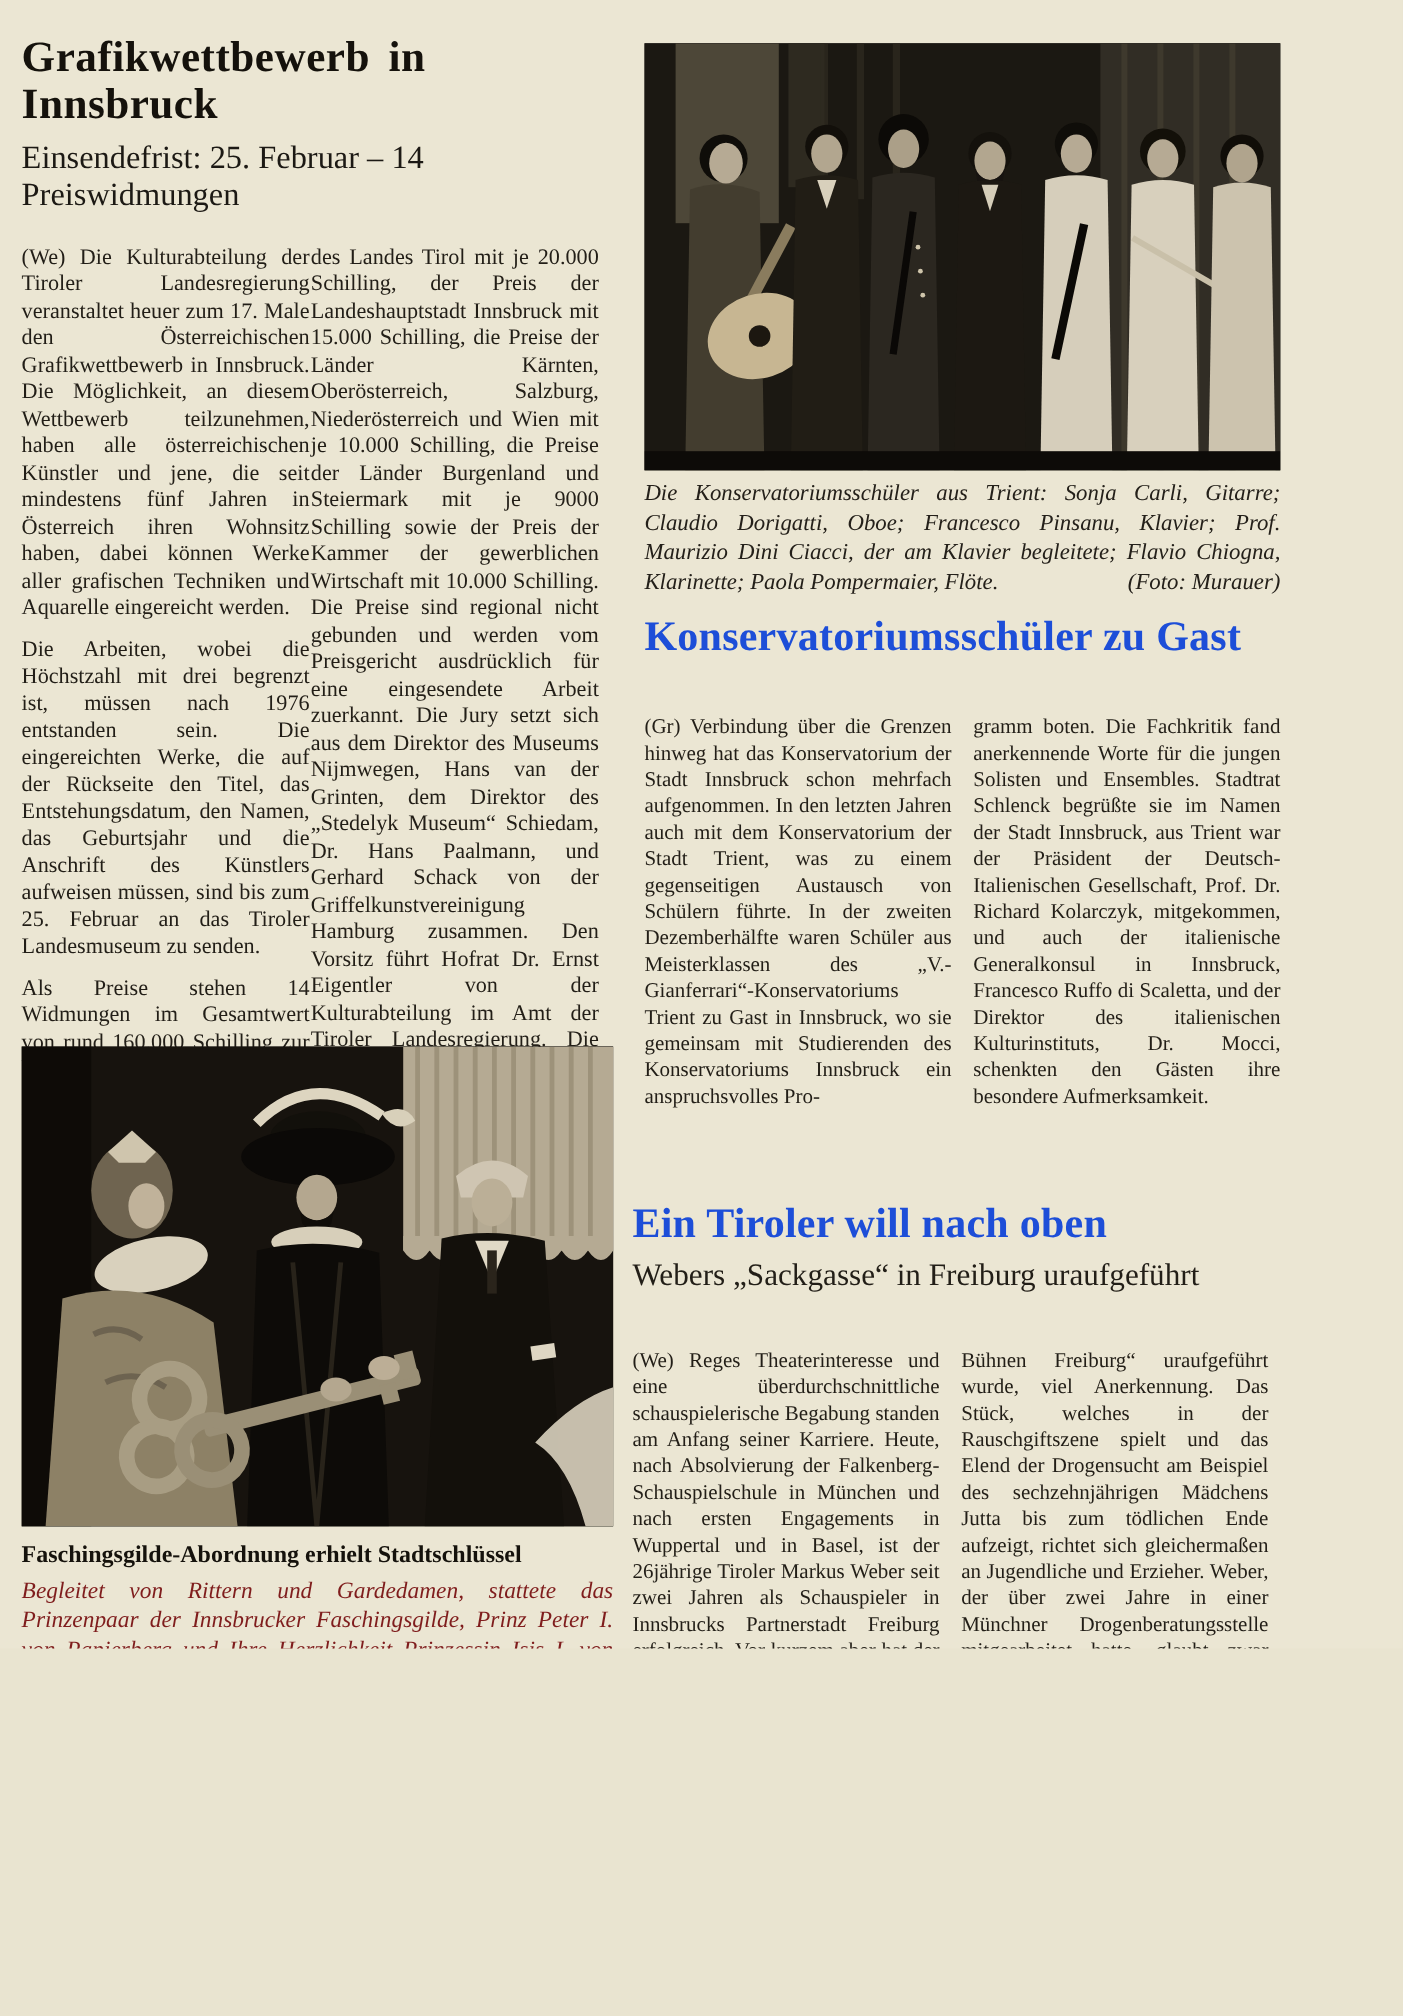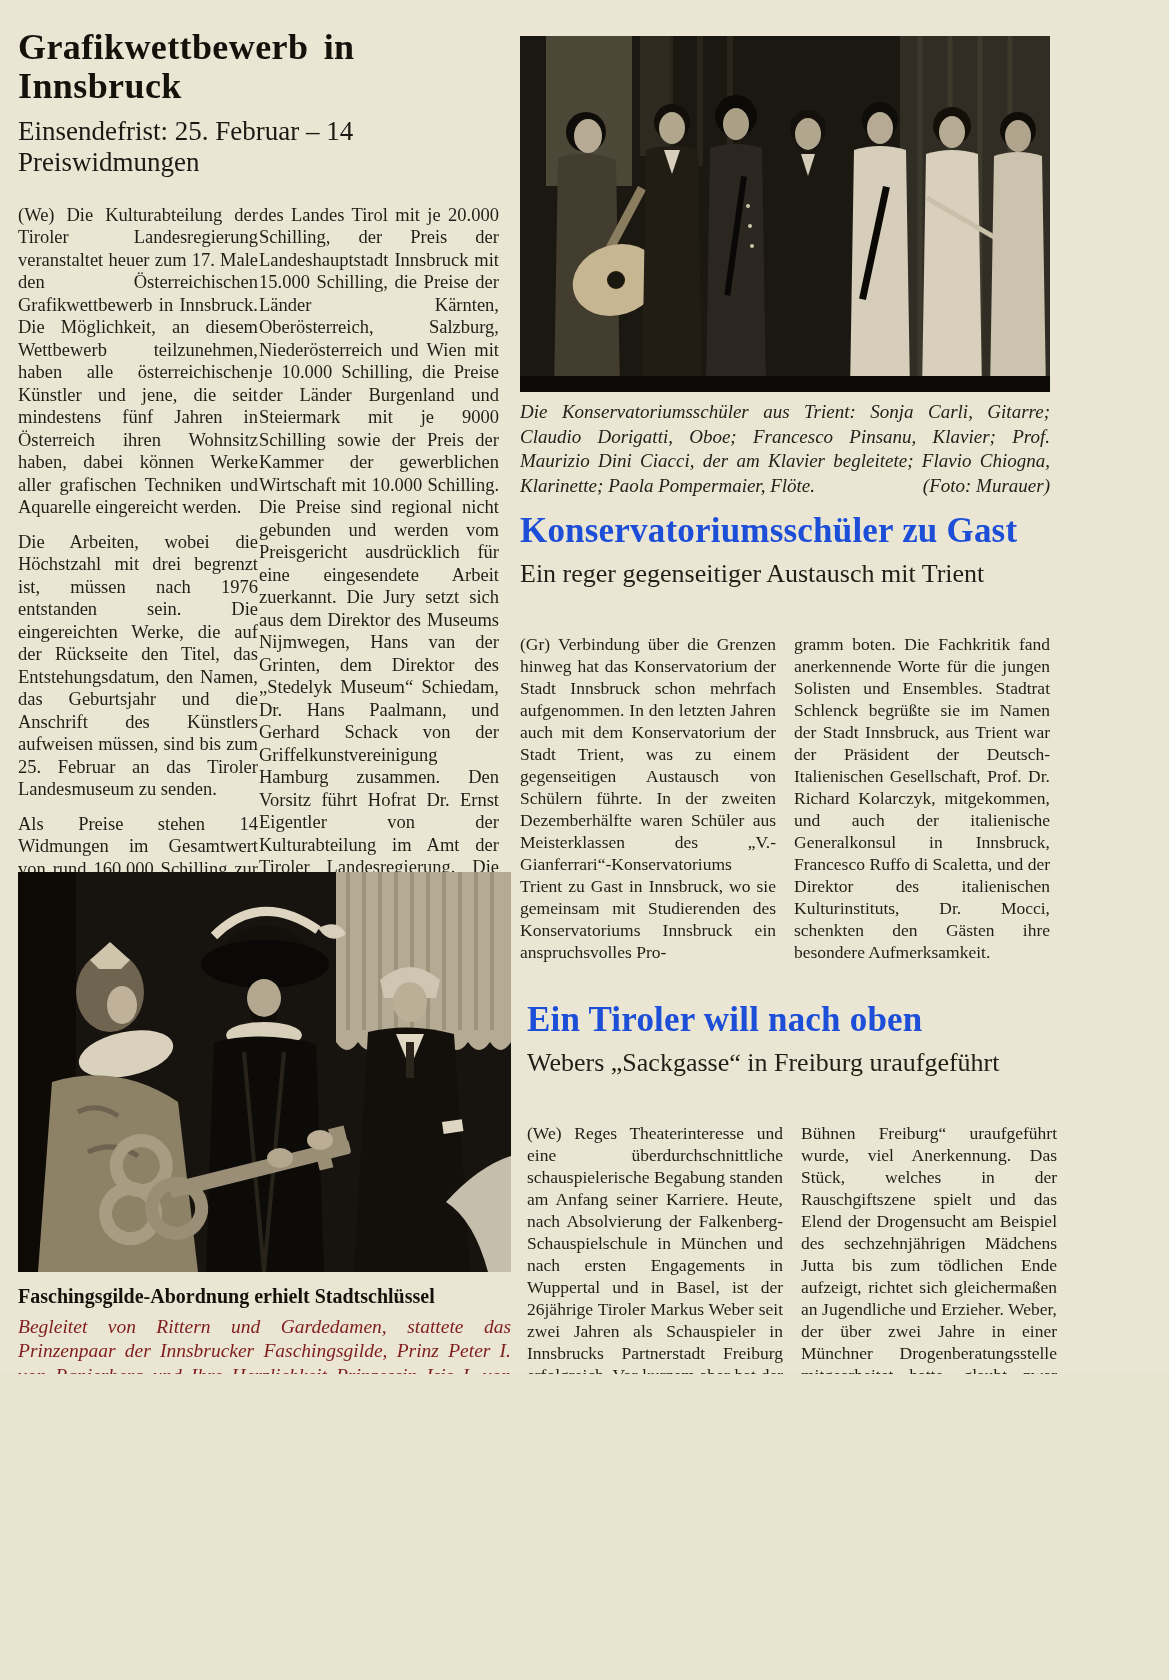--- a/index.html
+++ b/index.html
@@ -13,21 +13,21 @@
   .subhead { font-weight:400; color:#1c1914; font-size:27px; line-height:1.15; margin-top:10px; }
   .hl-right { font-weight:bold; color:#1d4ed8; font-size:35px; line-height:1.05; letter-spacing:.2px; }
   .subhead-right { font-weight:400; font-size:26px; margin-top:9px; }
 
   .grafik { position:absolute; left:18px; top:28px; width:497px; }
   .cols { display:flex; }
   .cols-grafik { margin-top:26px; gap:1px; }
   .col-g { width:240px; font-size:18.5px; line-height:22.5px; text-align:justify; hyphens:auto; }
   .col-g p + p { margin-top:12px; }
 
-  .right-top { position:absolute; left:520px; top:36px; width:530px; }
+  .right-top { position:absolute; left:537px; top:36px; width:530px; }
   .photo { width:100%; background:#16130e; overflow:hidden; }
   .photo svg { display:block; width:100%; height:100%; }
   .photo1 { height:356px; }
   .caption { margin-top:8px; font-style:italic; font-size:19px; line-height:24.5px; text-align:justify; color:#24201a; }
   .credit { float:right; font-style:italic; }
   .kons-head { margin-top:15px; }
   .cols-right { margin-top:12px; gap:18px; }
   .col-r { width:256px; font-size:17.5px; line-height:22px; text-align:justify; hyphens:auto;margin-top:32px; }
 
   .fasching { position:absolute; left:18px; top:872px; width:493px; }
@@ -125,21 +125,20 @@
         </g>
         <rect y="340" width="530" height="16" fill="#0d0b08"></rect>
       </svg>
     </div>
     <div class="caption">
       <span>Die Konservatoriumsschüler aus Trient: Sonja Carli, Gitarre; Claudio Dorigatti, Oboe; Francesco Pinsanu, Klavier; Prof. Maurizio Dini Ciacci, der am Klavier begleitete; Flavio Chiogna, Klarinette; Paola Pompermaier, Flöte.</span>
       <span class="credit">(Foto: Murauer)</span>
     </div>
 
     <h1 class="hl-right kons-head">Konservatoriumsschüler zu Gast</h1>
-    <h2 class="subhead-right">Ein reger gegenseitiger Austausch mit Trient</h2>
     <div class="cols cols-right">
       <div class="col-r" lang="de">
         <p>(Gr) Verbindung über die Grenzen hinweg hat das Konservatorium der Stadt Innsbruck schon mehrfach aufgenommen. In den letzten Jahren auch mit dem Konservatorium der Stadt Trient, was zu einem gegenseitigen Austausch von Schülern führte. In der zweiten Dezemberhälfte waren Schüler aus Meisterklassen des „V.-Gianferrari“-Konservatoriums Trient zu Gast in Innsbruck, wo sie gemeinsam mit Studierenden des Konservatoriums Innsbruck ein anspruchsvolles Pro-</p>
       </div>
       <div class="col-r" lang="de">
         <p>gramm boten. Die Fachkritik fand anerkennende Worte für die jungen Solisten und Ensembles. Stadtrat Schlenck begrüßte sie im Namen der Stadt Innsbruck, aus Trient war der Präsident der Deutsch-Italienischen Gesellschaft, Prof. Dr. Richard Kolarczyk, mitgekommen, und auch der italienische Generalkonsul in Innsbruck, Francesco Ruffo di Scaletta, und der Direktor des italienischen Kulturinstituts, Dr. Mocci, schenkten den Gästen ihre besondere Aufmerksamkeit.</p>
       </div>
     </div>
   </section>
 

